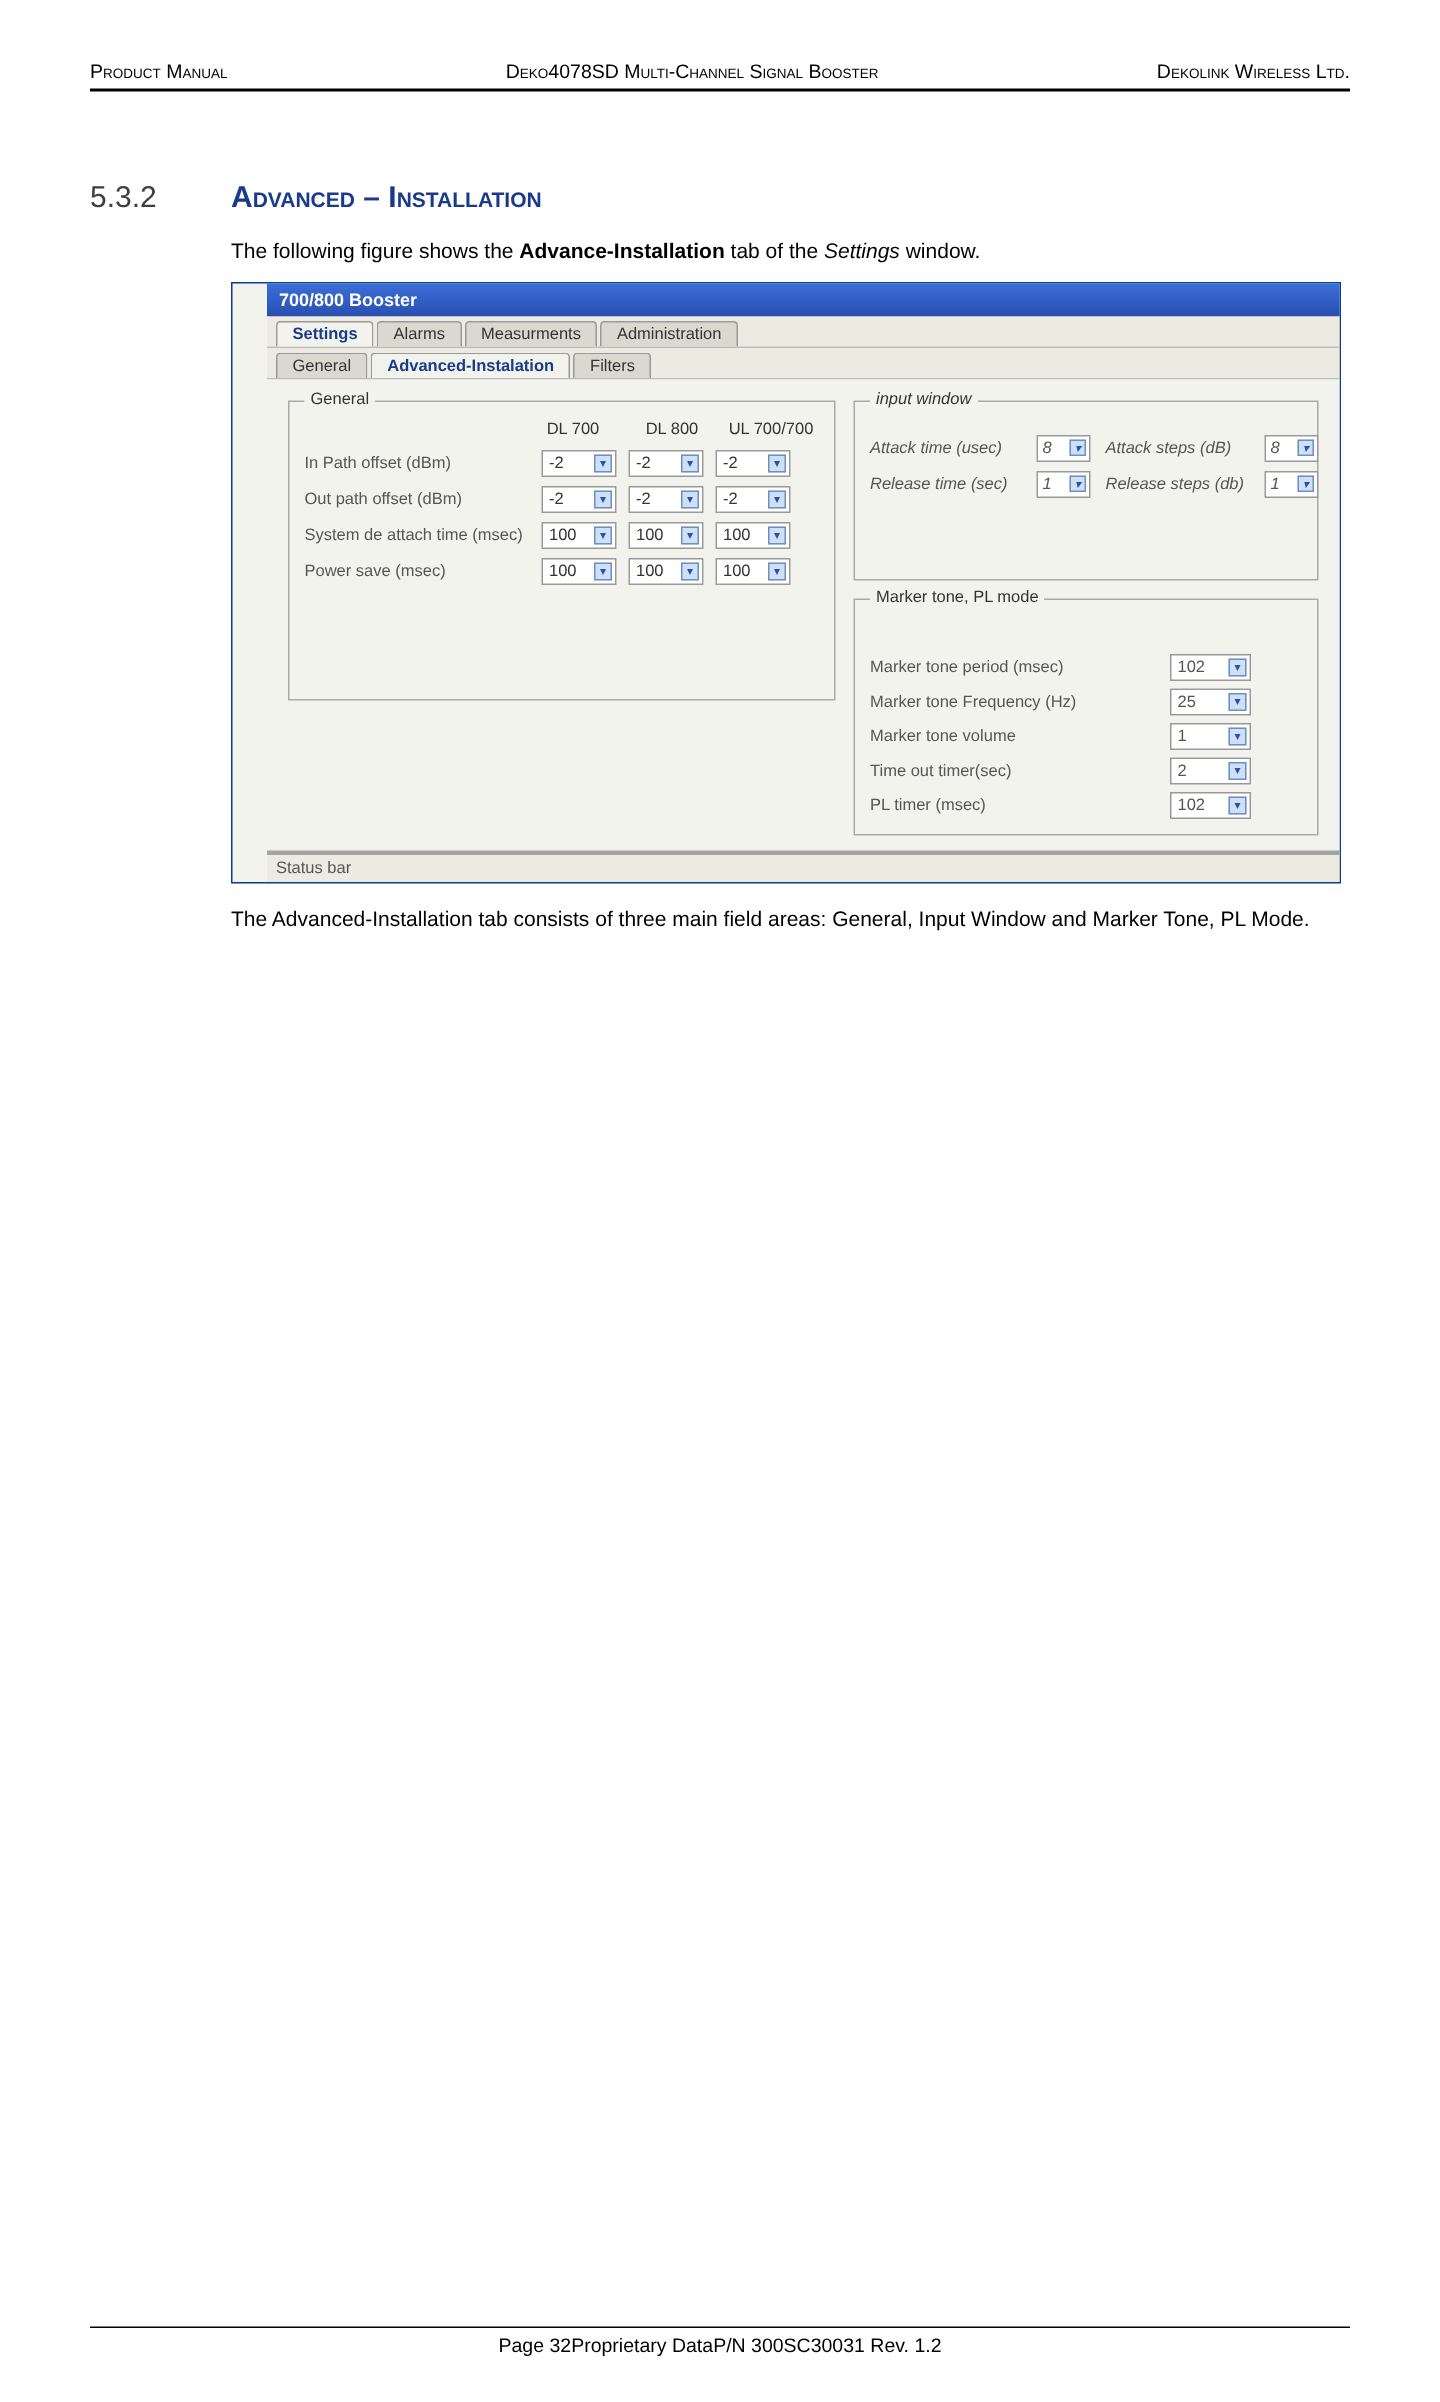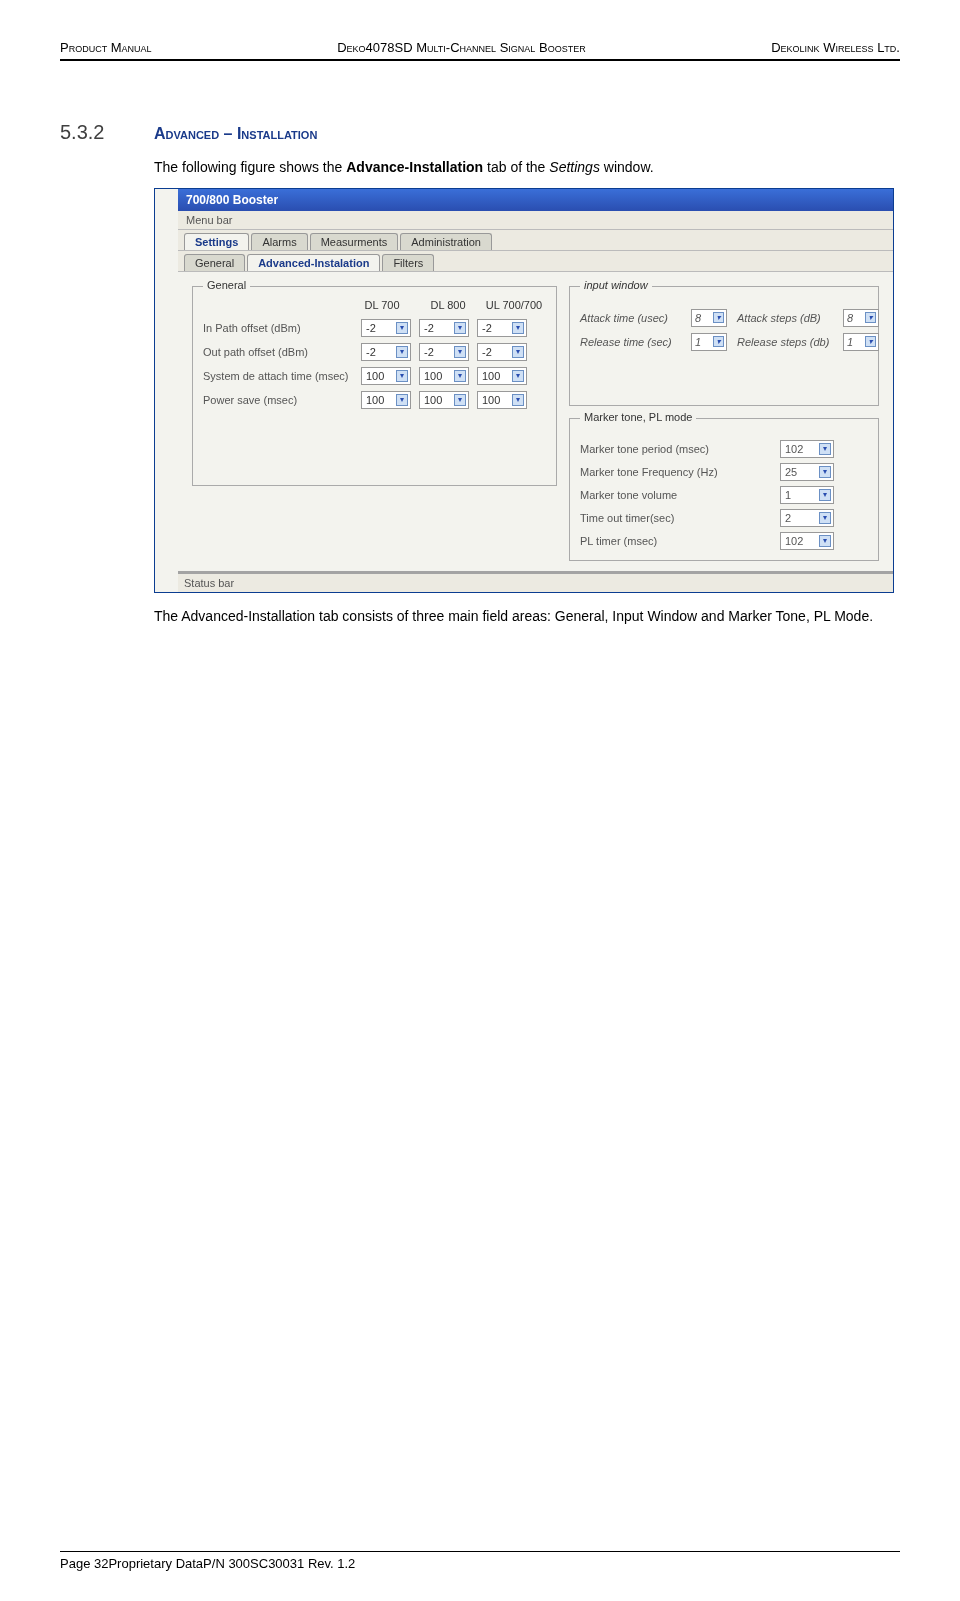--- a/index.html
+++ b/index.html
@@ -30,21 +30,21 @@
     gap: 24px;
     margin-bottom: 14px;
   }
   .section-num {
     font-size: 20px;
     font-weight: normal;
     color: #404040;
     width: 70px;
   }
   .section-title {
-    font-size: 16px;
+    font-size: 20px;
     font-weight: bold;
     font-variant: small-caps;
     color: #1a3a8a;
   }
   .body-text {
     font-size: 14px;
     margin-left: 94px;
     margin-bottom: 10px;
     line-height: 1.4;
   }
@@ -193,21 +193,21 @@
   }
   .footer {
     position: absolute;
     bottom: 30px;
     left: 60px;
     right: 60px;
   }
   .foot-line { border-top: 1px solid #000; margin-bottom: 4px; }
   .foot-row {
     display: flex;
-    justify-content: flex-start;
+    justify-content: center;
     font-size: 13px;
   }
 </style>
 </head>
 <body>
 
 <div class="page">
 
   <div class="header-row">
     <span>Product Manual</span>
@@ -220,21 +220,20 @@
     <span class="section-title">Advanced – Installation</span>
   </div>
 
   <p class="body-text">
     <span>The following figure shows the </span><span class="bold">Advance-Installation</span><span> tab of the </span><span class="ital">Settings</span><span> window.</span>
   </p>
 
   <div class="shot-wrap">
     <div class="winshot">
       <div class="titlebar">700/800 Booster</div>
-      <div class="menubar">Menu bar</div>
 
       <div class="tabrow">
         <div class="tab active">Settings</div>
         <div class="tab">Alarms</div>
         <div class="tab">Measurments</div>
         <div class="tab">Administration</div>
       </div>
 
       <div class="tabrow">
         <div class="tab">General</div>
@@ -337,21 +336,21 @@
               <span>Release steps (db)</span>
               <span class="iwsel">
                   <span>1</span>
                   <span class="arrow">▾</span>
                 </span>
             </div>
           </div>
 
           <div class="fieldset marker-box">
             <span class="legend">Marker tone, PL mode</span>
-            <div class="mkgrid" style="margin-top:9px">
+            <div class="mkgrid" style="margin-top:24px">
               <span>Marker tone period (msec)</span>
               <span class="sel" style="width:54px">
                   <span>102</span>
                   <span class="arrow">▾</span>
                 </span>
               <span>Marker tone Frequency (Hz)</span>
               <span class="sel" style="width:54px">
                   <span>25</span>
                   <span class="arrow">▾</span>
                 </span>

